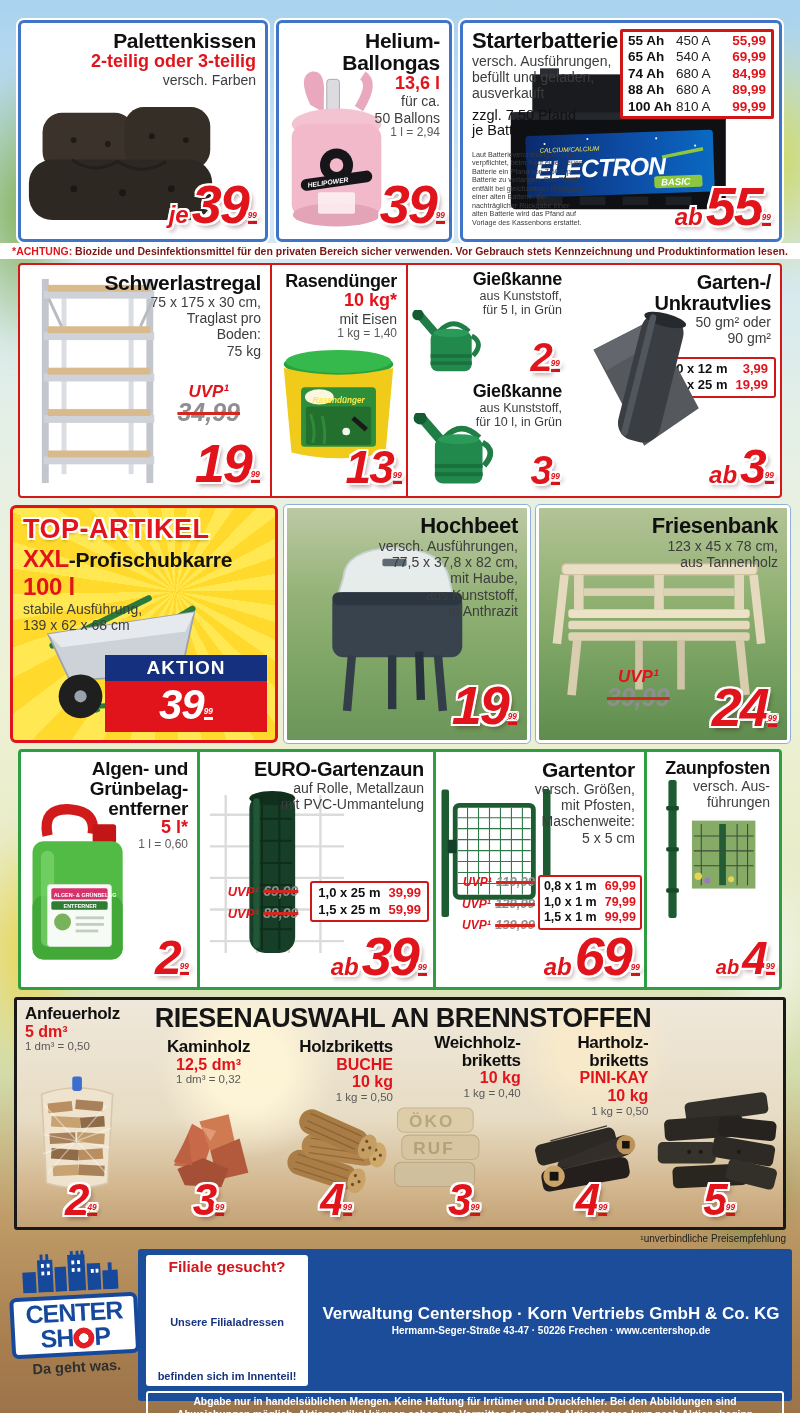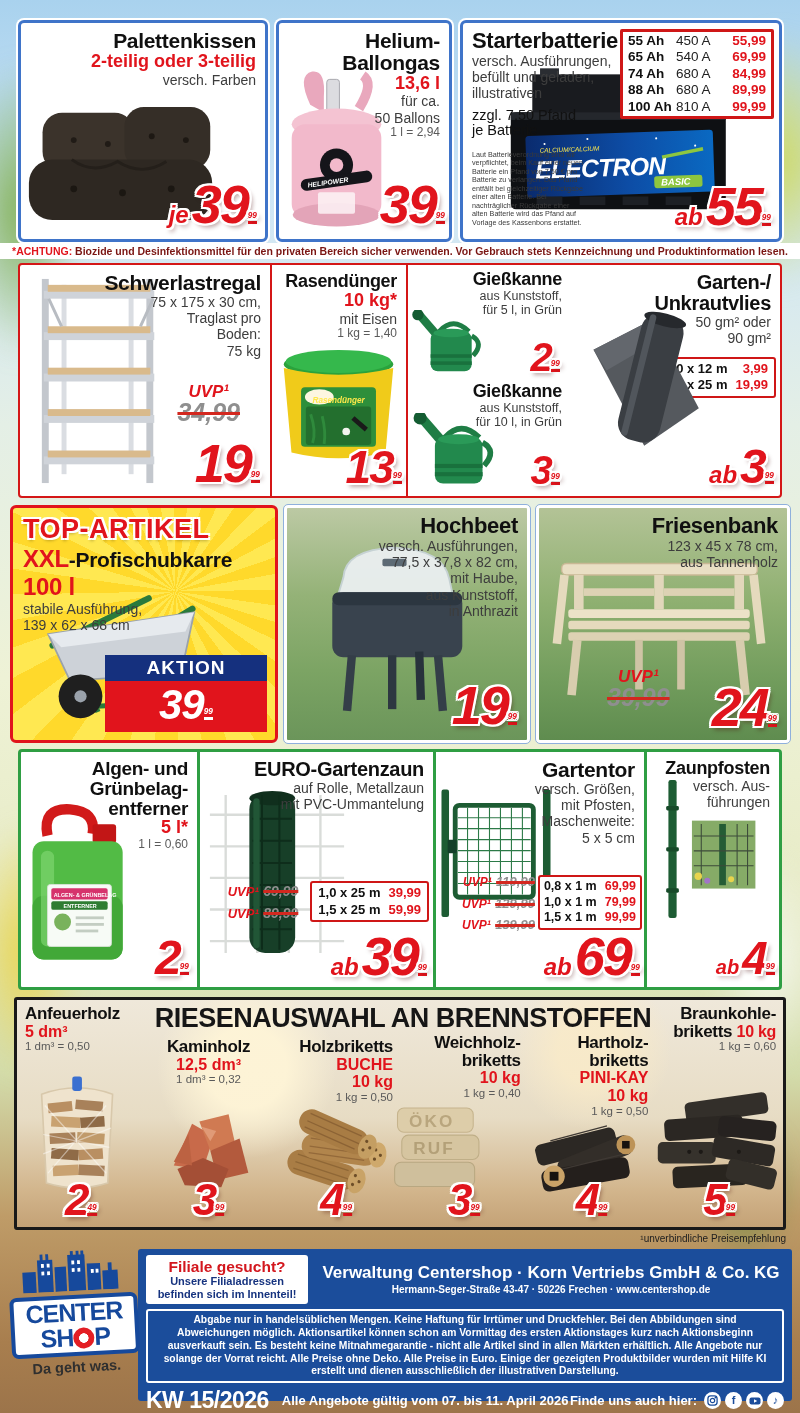--- a/index.html
+++ b/index.html
@@ -83,21 +83,21 @@
   .logo { position:absolute; left:10px; top:1251px; width:128px; z-index:3; transform:rotate(-3deg); text-align:center; }
   .logo-box { background:#fff; border:4px solid #16499c; border-radius:7px; padding:1px 2px 3px; }
   .logo-line { font-weight:900; color:#16499c; font-size:25px; line-height:0.98; letter-spacing:-1px; }
   .logo-o { display:inline-block; width:21px; height:21px; border-radius:50%; vertical-align:-3px;
     background:radial-gradient(circle at 50% 50%, #fff 0 4.5px, #e31e24 5px 100%); }
   .tagline { font-size:14.5px; color:#2f2f2f; margin-top:3px; font-weight:bold; }
   .fpanel { position:absolute; left:138px; top:1249px; width:654px; height:152px; background:#1b4d9b; border-radius:3px; padding:6px 8px; box-sizing:border-box; z-index:2; }
   .f-top { display:flex; gap:10px; align-items:center; }
   .filiale { background:#fff; border-radius:3px; width:158px; flex:none; text-align:center; padding:3px 2px 4px; }
   .filiale .ft { color:#d3171e; font-weight:bold; font-size:15.5px; line-height:1.1; }
-  .filiale .fl { color:#16337f; font-weight:bold; font-size:11px; line-height:1.15; }
+  .filiale .fl { color:#16337f; font-weight:bold; font-size:11px; line-height:1.15;margin-top:41px; }
   .company { flex:1; text-align:center; color:#fff; }
   .company .c1 { font-size:17px; font-weight:bold; line-height:1.2; }
   .company .c2 { font-size:10px; font-weight:bold; line-height:1.25; }
   .legal { border:2px solid #fff; border-radius:3px; margin-top:5px; padding:3px 8px; color:#fff; font-size:10.3px; font-weight:bold; text-align:center; line-height:1.24; }
   .f-bot { display:flex; align-items:center; margin-top:4px; color:#fff; }
   .week { font-size:23px; font-weight:bold; letter-spacing:-0.5px; }
   .validity { font-size:13px; font-weight:bold; margin-left:13px; }
   .socwrap { margin-left:auto; display:flex; align-items:center; gap:4px; }
   .soclabel { font-size:13px; font-weight:bold; margin-right:3px; }
   .soc { width:17px; height:17px; border-radius:50%; background:#fff; color:#1b4d9b; display:flex; align-items:center; justify-content:center; font-weight:bold; font-size:11px; line-height:1; }
@@ -163,21 +163,21 @@
       <div class="price" style="right:4px;bottom:4px;">
         <span class="int">39</span><span class="sup">99</span>
       </div>
     </div>
 
     <div class="tile b-blue" style="flex:1;">
       <div class="t-head left">
         <div class="title" style="font-size:22px;">Starterbatterie</div>
         <div class="detail">versch. Ausführungen,</div>
         <div class="detail">befüllt und geladen,</div>
-        <div class="detail">illustrativen</div>
+        <div class="detail">ausverkauft</div>
         <div style="font-size:14.5px;font-weight:normal;color:#111;margin-top:6px;">
           <span>zzgl. 7,50 Pfand</span><br><span>je Batterie</span>
         </div>
       </div>
       <div class="fineprint">Laut Batterieverordnung sind wir verpflichtet, beim Kauf einer neuen Batterie ein Pfand von 7,50 € pro Batterie zu verlangen. Das Pfand entfällt bei gleichzeitiger Rückgabe einer alten Batterie. Bei nachträglicher Rückgabe einer alten Batterie wird das Pfand auf Vorlage des Kassenbons erstattet.</div>
       <div class="btable">
         <div class="btr">
             <span class="bah">55 Ah</span>
             <span class="bam">450 A</span>
             <span class="bpr">55,99</span>
@@ -720,24 +720,20 @@
         <rect x="29" y="95" width="14" height="14" fill="#16120f"></rect>
         <circle cx="150" cy="52" r="15" fill="#bd9357"></circle>
         <rect x="144" y="46" width="12" height="12" fill="#16120f"></rect>
       </svg>
       <div class="price r5price">
         <span class="int">4</span><span class="sup">99</span>
       </div>
     </div>
 
     <div class="r5col">
-      <div class="r5head">
-        <div class="title"><span>Braunkohle-</span><br><span>briketts</span> <span class="sub-red">10 kg</span></div>
-        <div class="unit">1 kg = 0,60</div>
-      </div>
       <svg class="img" style="left:-18px;top:84px;" width="150" height="120" viewBox="0 0 175 145">
         <rect x="55" y="16" width="100" height="26" rx="6" fill="#332f2a" transform="rotate(-8 105 29)"></rect>
         <rect x="30" y="40" width="95" height="26" rx="6" fill="#2b2723" transform="rotate(-4 77 53)"></rect>
         <rect x="95" y="42" width="70" height="24" rx="6" fill="#262220" transform="rotate(6 130 54)"></rect>
         <rect x="22" y="70" width="70" height="26" rx="6" fill="#36322c"></rect>
         <rect x="88" y="68" width="75" height="26" rx="6" fill="#2d2925" transform="rotate(10 125 81)"></rect>
         <rect x="40" y="98" width="90" height="26" rx="6" fill="#29251f" transform="rotate(-3 85 111)"></rect>
         <rect x="105" y="96" width="60" height="26" rx="6" fill="#332f29" transform="rotate(14 135 109)"></rect>
         <circle cx="60" cy="82" r="2.5" fill="#1c1916"></circle>
           <circle cx="74" cy="82" r="2.5" fill="#1c1916"></circle>

